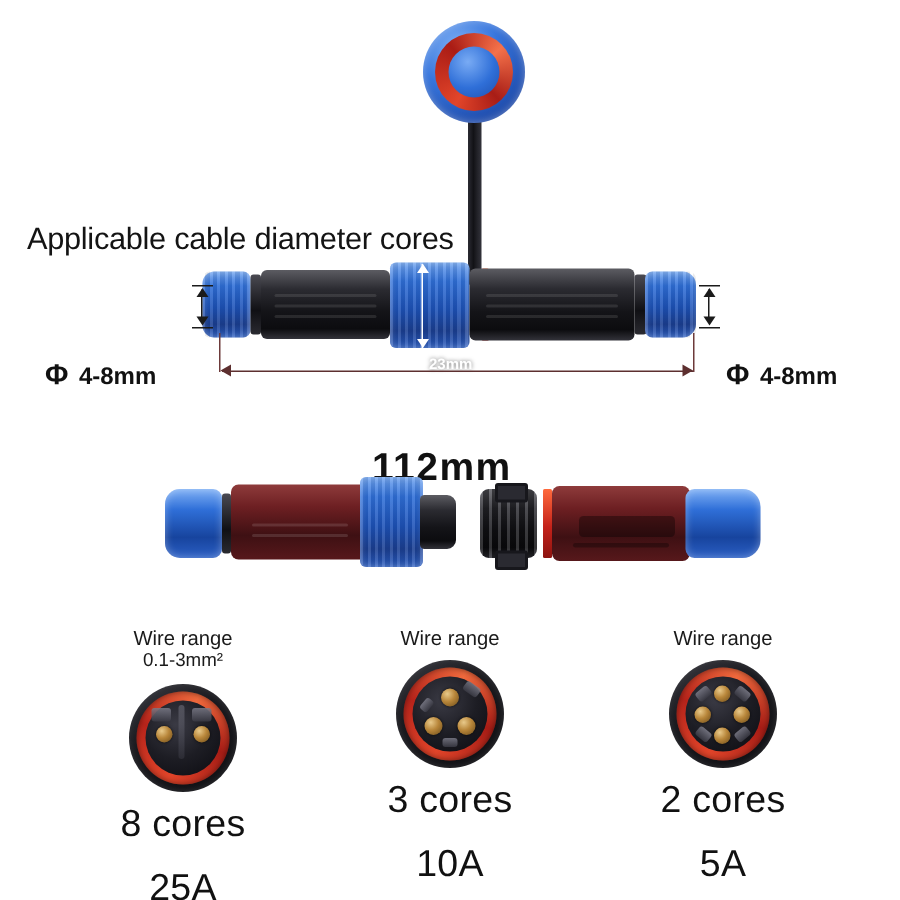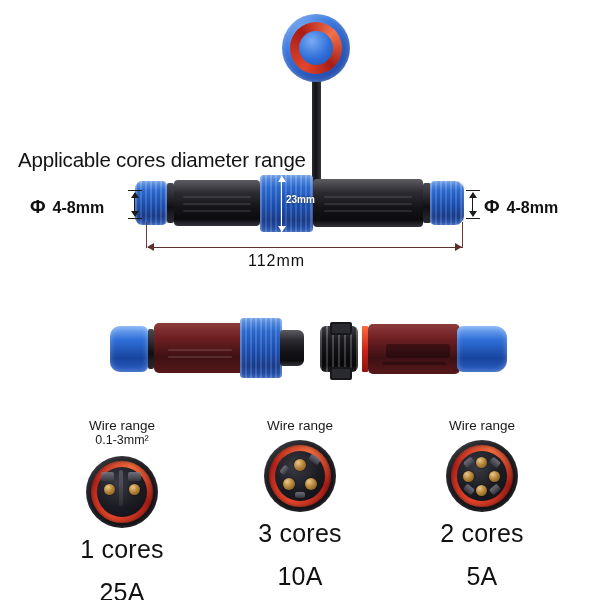--- a/index.html
+++ b/index.html
@@ -43,27 +43,27 @@
   }
 
   
   #title{
     left:18px;top:148px;
     font-size:20.5px;color:#141414;
     letter-spacing:-0.2px;white-space:nowrap;
   }
 
   
-  .dim-label{font-weight:700;color:#111;white-space:nowrap;}
+  .dim-label{font-weight:700;color:#111;white-space:nowrap;margin-top:44px;}
   #phi-left{left:30px;top:196px;font-size:16px;}
   #phi-right{left:484px;top:196px;font-size:16px;}
   .phi-glyph{font-size:19px;font-weight:700;margin-right:7px;}
   #dim-23{left:286px;top:194px;font-size:10px;color:#ffffff;font-weight:700;
           text-shadow:0 0 3px rgba(0,0,0,.55);}
-  #dim-112{left:248px;top:252px;font-size:16px;font-weight:400;letter-spacing:1px;}
+  #dim-112{left:248px;top:252px;font-size:26px;font-weight:700;letter-spacing:1px;}
 
   
   .vline{background:#1b1b1b;width:1.4px;}
   .hline{background:#1b1b1b;height:1.3px;}
   .vline-thin{background:#6d3a3a;width:1px;}
   .arrow-up,.arrow-down,.arrow-left,.arrow-right{width:0;height:0;position:absolute;}
   .arrow-up{border-left:4px solid transparent;border-right:4px solid transparent;border-bottom:6px solid #1b1b1b;}
   .arrow-down{border-left:4px solid transparent;border-right:4px solid transparent;border-top:6px solid #1b1b1b;}
   .arrow-left{border-top:4px solid transparent;border-bottom:4px solid transparent;border-right:7px solid #5d2f2f;}
   .arrow-right{border-top:4px solid transparent;border-bottom:4px solid transparent;border-left:7px solid #5d2f2f;}
@@ -214,21 +214,21 @@
 
   <div class="abs" style="left:146px;top:222px;width:320px;height:28px;">
     <div class="abs vline-thin" style="left:0;top:0;height:26px;"></div>
     <div class="abs vline-thin" style="left:316px;top:0;height:26px;"></div>
     <div class="abs" style="left:2px;top:24.5px;width:314px;height:1.2px;background:#5d2f2f;"></div>
     <div class="arrow-left" style="left:1px;top:21px;"></div>
     <div class="arrow-right" style="left:309px;top:21px;"></div>
   </div>
   <div class="abs dim-label" id="dim-112">112mm</div>
 
-  <div class="abs" id="title">Applicable cores diameter range</div>
+  <div class="abs" id="title">Applicable cable diameter cores</div>
 
   <div class="abs" style="left:110px;top:312px;width:195px;height:72px;">
     <div class="blue-cap" style="left:0;top:14px;width:38px;height:46px;border-radius:10px 6px 6px 10px;"></div>
     <div class="dark-ring" style="left:38px;top:17px;width:6px;height:40px;"></div>
     <div class="red-body" style="left:44px;top:11px;width:92px;height:50px;">
       <div class="abs" style="left:14px;top:26px;right:14px;height:2px;background:rgba(255,255,255,.12);border-radius:2px;"></div>
       <div class="abs" style="left:14px;top:33px;right:14px;height:2px;background:rgba(255,255,255,.12);border-radius:2px;"></div>
     </div>
     <div class="blue-nut" style="left:130px;top:6px;width:42px;height:60px;border-radius:4px;"></div>
     <div class="black-body" style="left:170px;top:18px;width:24px;height:36px;border-radius:3px 6px 6px 3px;"></div>
@@ -255,21 +255,21 @@
     <div class="face-wrap">
       <div class="face-outer"></div>
       <div class="face-red"></div>
       <div class="face-inner"></div>
       <div class="slot" style="left:15px;top:16px;width:13px;height:9px;"></div>
       <div class="slot" style="left:42px;top:16px;width:13px;height:9px;"></div>
       <div class="term" style="left:18px;top:28px;width:11px;height:11px;"></div>
       <div class="term" style="left:43px;top:28px;width:11px;height:11px;"></div>
       <div class="slot" style="left:33px;top:14px;width:4px;height:36px;opacity:.5;"></div>
     </div>
-    <div class="cores">1 cores</div>
+    <div class="cores">8 cores</div>
     <div class="amps">25A</div>
   </div>
 
   <div class="spec" style="left:200px;top:418px;">
     <div class="wr-title">Wire range</div>
     <div class="face-wrap">
       <div class="face-outer"></div>
       <div class="face-red"></div>
       <div class="face-inner"></div>
       <div class="term" style="left:30px;top:19px;width:12px;height:12px;"></div>

